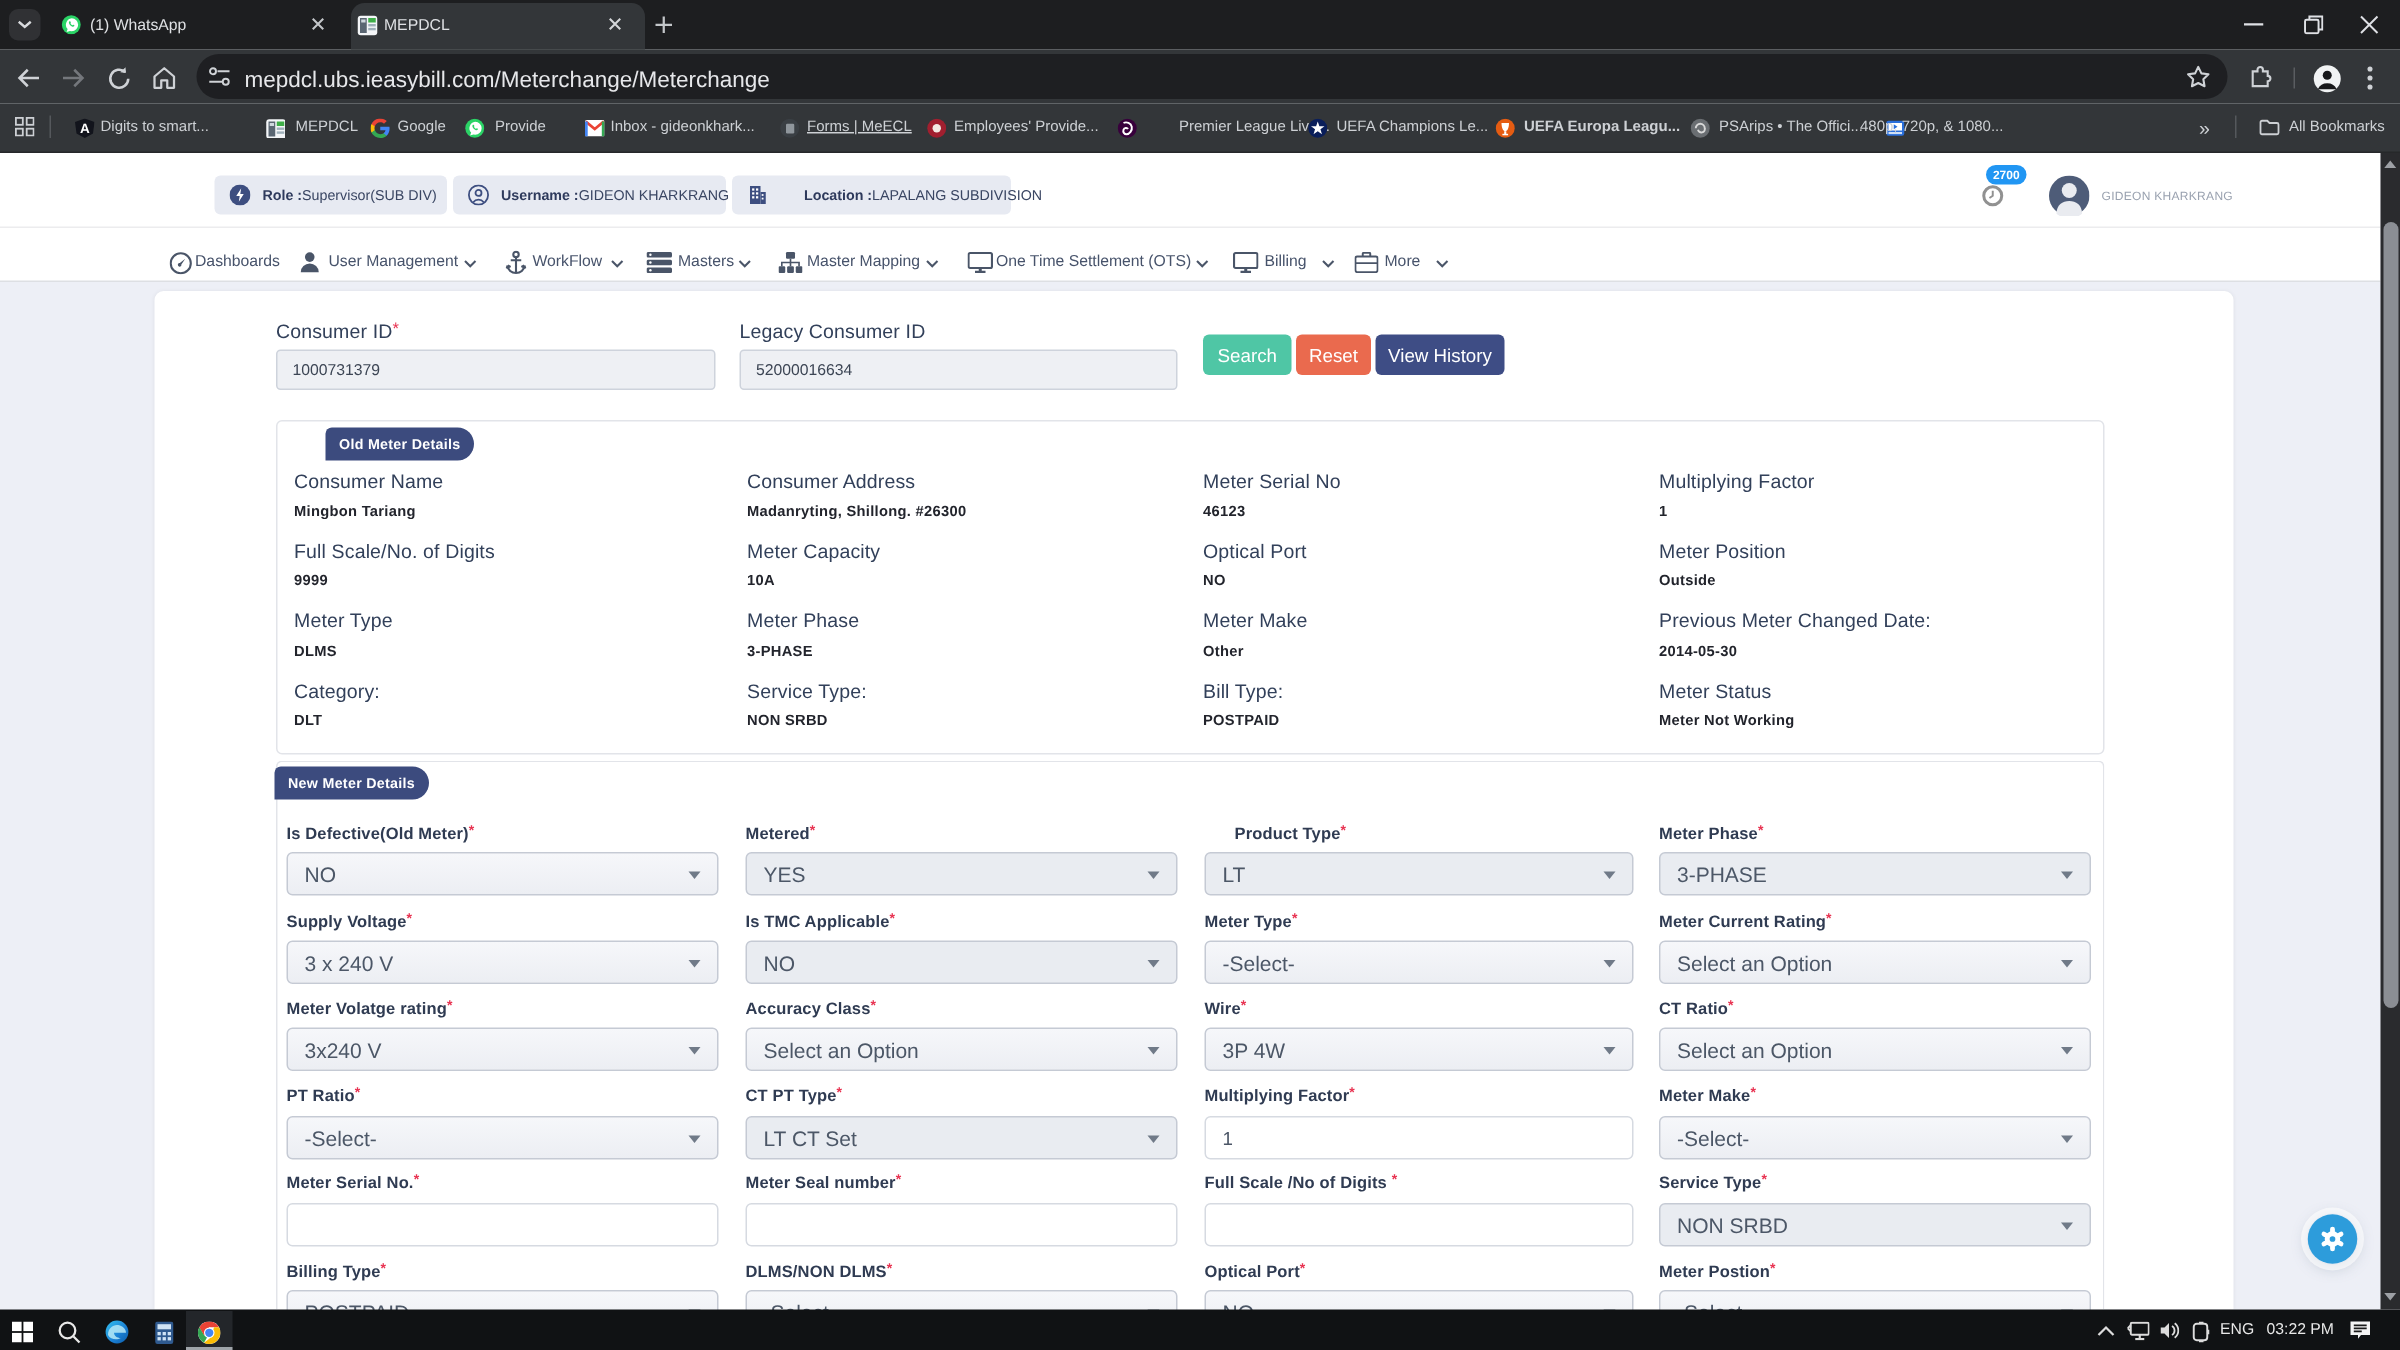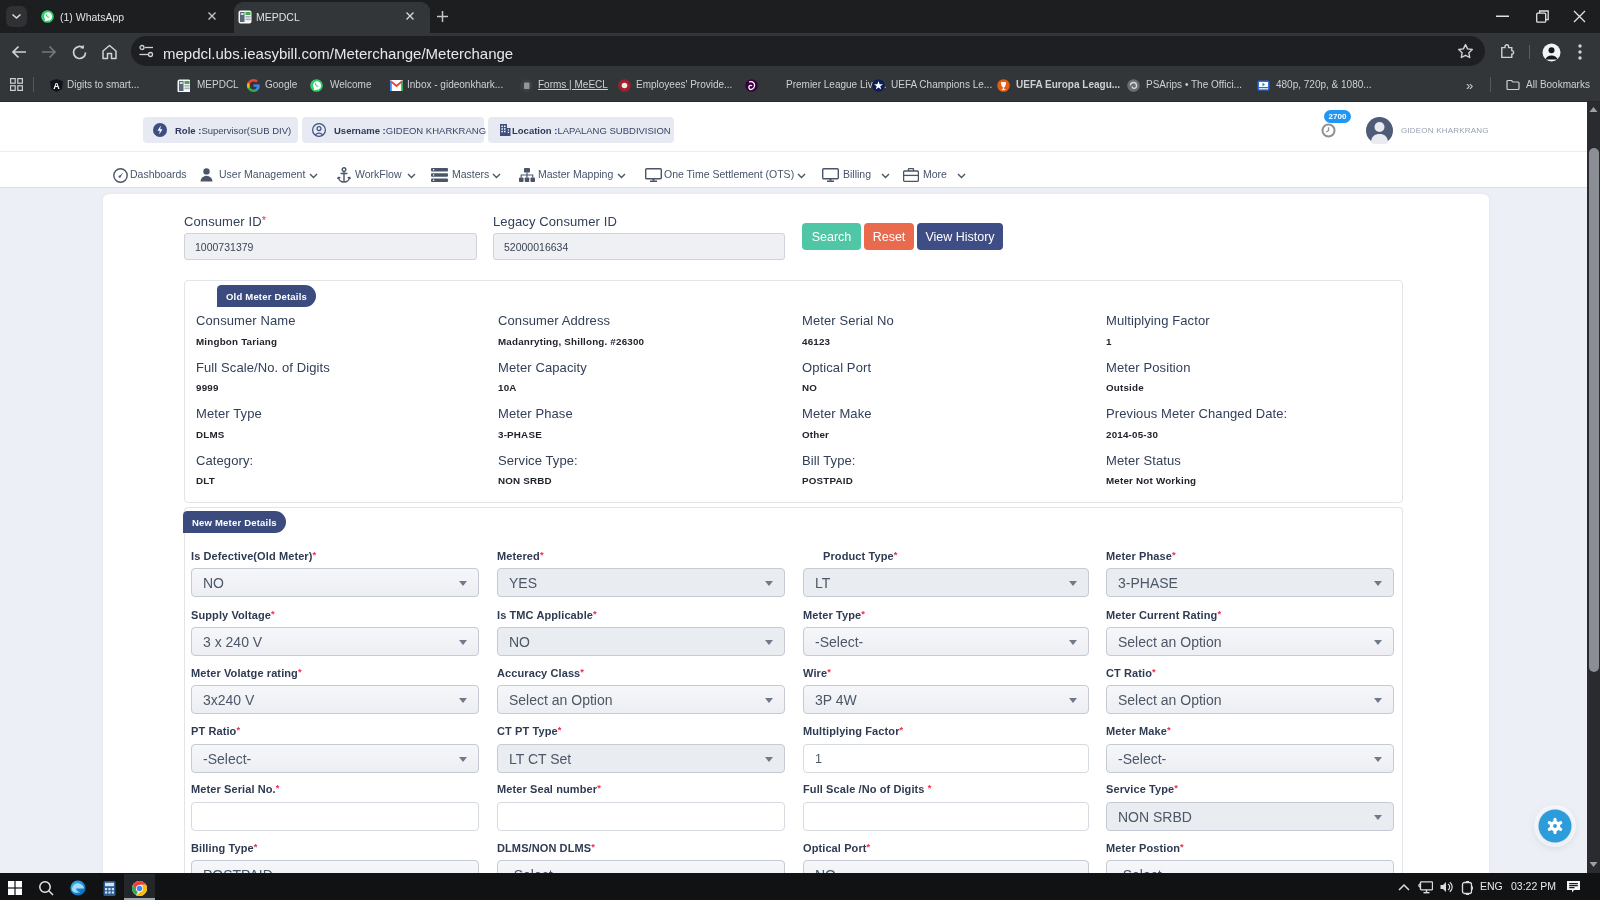--- a/index.html
+++ b/index.html
@@ -191,21 +191,21 @@
     </svg>
   </div>
 <div class="a bm-tx tx" style="left:265px;top:79px;">Google</div>
 <div class="a" style="left:310px;top:78.5px;">
     <svg width="13" height="13">
       <circle cx="6.5" cy="6.5" r="6.3" fill="#2bd366"></circle>
       <path d="M6.8 2.2 a4.3 4.3 0 0 1 0 8.6 l-1.2 -0.15 -2.2 0.75 0.7 -2 a4.3 4.3 0 0 1 2.7 -7.2 z" fill="#fff"></path>
       <path d="M5.3 4.2 c0.5 -0.3 0.7 0.2 0.9 0.6 c0.15 0.3 -0.25 0.55 -0.15 0.8 c0.2 0.45 0.7 0.95 1.2 1.15 c0.3 0.1 0.5 -0.4 0.8 -0.25 c0.3 0.2 0.8 0.45 0.5 0.85 c-0.3 0.45 -1 0.55 -1.6 0.3 c-1 -0.45 -1.8 -1.3 -2 -2.3 c-0.1 -0.5 0 -0.95 0.35 -1.15 z" fill="#2bd366"></path>
     </svg>
   </div>
-<div class="a bm-tx tx" style="left:330px;top:79px;">Welcome</div>
+<div class="a bm-tx tx" style="left:330px;top:79px;">Provide</div>
 <div class="a" style="left:390px;top:79.5px;">
     <svg width="13" height="11">
       <rect x="0" y="0" width="13" height="11" rx="1" fill="#fff"></rect>
       <path d="M0.5 1 L6.5 6 L12.5 1" fill="none" stroke="#ea4335" stroke-width="1.8"></path>
       <rect x="0" y="1" width="1.8" height="10" fill="#4285f4"></rect>
       <rect x="11.2" y="1" width="1.8" height="10" fill="#34a853"></rect>
     </svg>
   </div>
 <div class="a bm-tx tx" style="left:407px;top:79px;">Inbox - gideonkhark...</div>
 <div class="a" style="left:520px;top:78.5px;">
@@ -253,21 +253,21 @@
   </div>
 <div class="a bm-tx tx" style="left:1146px;top:79px;">PSArips • The Offici...</div>
 <div class="a" style="left:1257px;top:78.5px;">
     <svg width="13" height="13">
       <rect x="0.5" y="1.5" width="12" height="10" rx="1.5" fill="#2a6fdb"></rect>
       <rect x="2" y="3" width="9" height="5" fill="#fff"></rect>
       <path d="M5.5 3.8 L8 5.5 L5.5 7.2 Z" fill="#2a6fdb"></path>
       <rect x="2" y="9" width="9" height="1.4" fill="#cfe0f7"></rect>
     </svg>
   </div>
-<div class="a bm-tx tx" style="left:1276px;top:79px;">480p, 720p, &amp; 1080...</div>
+<div class="a bm-tx tx" style="left:1240px;top:79px;">480p, 720p, &amp; 1080...</div>
 <div class="a" style="left:1466px;top:78px;font-size:13px;color:#cdd0d4;">»</div>
 <div class="a" style="left:1489.5px;top:77px;width:1px;height:15px;background:#55585c;"></div>
 <div class="a" style="left:1506px;top:79px;">
     <svg width="14" height="12">
       <path d="M1 2.5 A1 1 0 0 1 2 1.5 L5.5 1.5 L7 3 L12 3 A1 1 0 0 1 13 4 L13 9.5 A1 1 0 0 1 12 10.5 L2 10.5 A1 1 0 0 1 1 9.5 Z" fill="none" stroke="#cdd0d4" stroke-width="1.2"></path>
     </svg>
   </div>
 <div class="a bm-tx tx" style="left:1526px;top:79px;">All Bookmarks</div>
 <div class="a" id="appband"></div>
 <div class="a pill" style="left:143px;width:155px;">
@@ -299,21 +299,21 @@
           <rect x="6" y="2.6" width="1.5" height="1.5"></rect>
           <rect x="3.4" y="5.2" width="1.5" height="1.5"></rect>
           <rect x="6" y="5.2" width="1.5" height="1.5"></rect>
           <rect x="3.4" y="7.8" width="1.5" height="1.5"></rect>
           <rect x="6" y="7.8" width="1.5" height="1.5"></rect>
           <rect x="9.8" y="6.4" width="1.2" height="1.2"></rect>
           <rect x="9.8" y="8.8" width="1.2" height="1.2"></rect>
         </g>
       </svg>
     </span>
-    <span style="margin-left:0;"><b>Location :</b>LAPALANG SUBDIVISION</span>
+    <span style="margin-left:24px;"><b>Location :</b>LAPALANG SUBDIVISION</span>
   </div>
 <div class="a" style="left:1321px;top:123px;">
     <svg width="15" height="15">
       <circle cx="7.5" cy="7.5" r="6" fill="none" stroke="#919191" stroke-width="2"></circle>
       <path d="M7.5 4.2 L7.5 7.5 L5.3 9" fill="none" stroke="#919191" stroke-width="1.3"></path>
     </svg>
   </div>
 <div class="a" style="left:1324px;top:110px;width:27px;height:13px;background:#2196f3;border-radius:7px;color:#fff;font-size:8px;font-weight:bold;display:flex;align-items:center;justify-content:center;">2700</div>
 <div class="a" style="left:1366px;top:117px;">
     <svg width="27" height="27">

